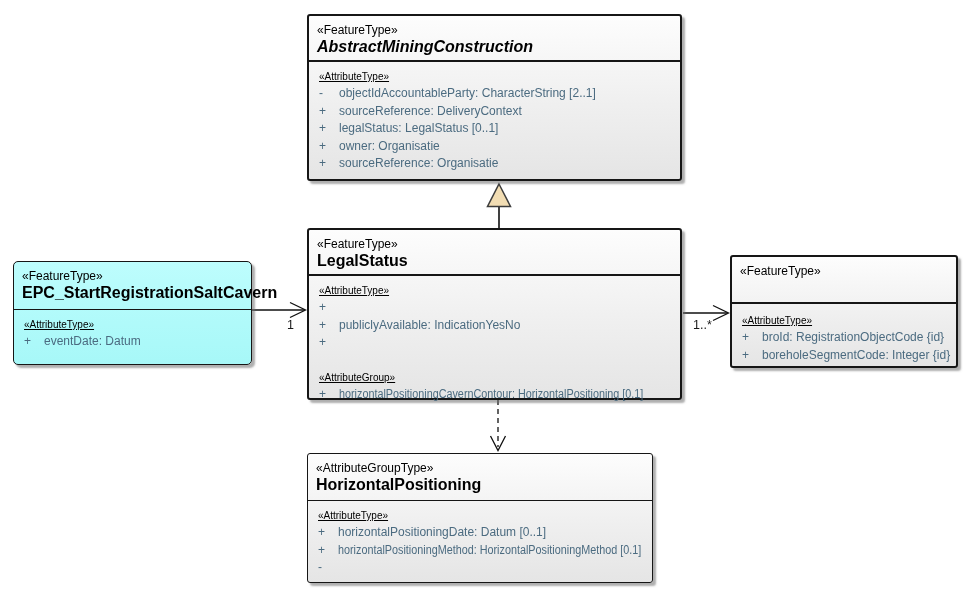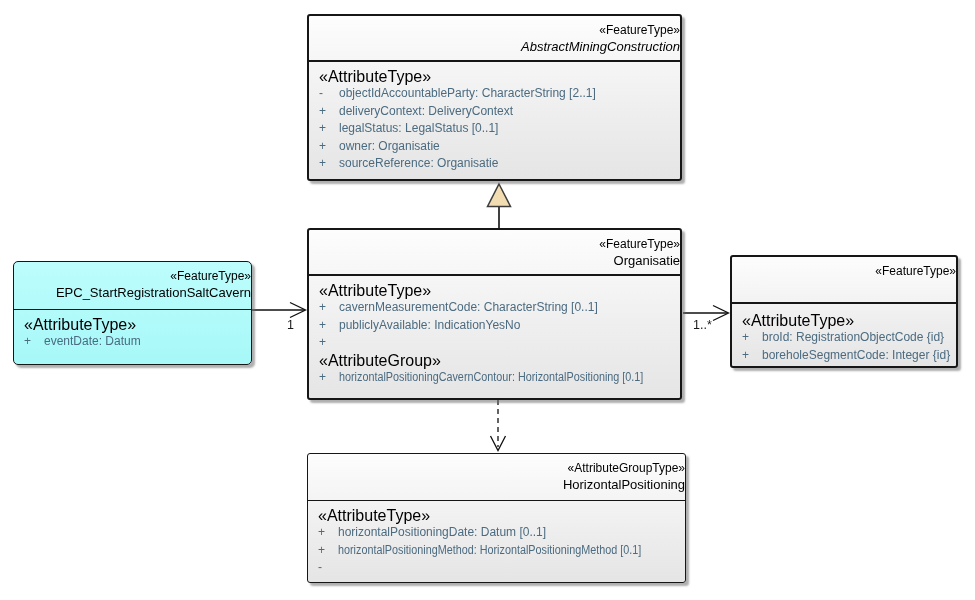--- a/index.html
+++ b/index.html
@@ -10,30 +10,31 @@
   .connector-layer{position:absolute;left:0;top:0;}
   .uml-box{
     position:absolute;box-sizing:border-box;
     background:linear-gradient(180deg,#fdfdfd 0%,#efefef 55%,#e5e5e5 100%);
     border:2px solid #161616;border-radius:3px;
     box-shadow:3px 3px 2px rgba(110,110,110,.55);
   }
   .uml-box.thin{border-width:1.5px;border-radius:5px;}
   .uml-box.cyan{background:linear-gradient(180deg,#bdfdfd 0%,#a7f8f8 100%);}
   .box-header{
-    box-sizing:border-box;height:46px;padding-top:6px;text-align:right;
+    box-sizing:border-box;height:46px;padding-top:6px;text-align:left;
     border-bottom:2px solid #161616;
+    padding-left:8px;
   }
   .thin .box-header{border-bottom-width:1.5px;}
   .stereotype{font-size:12px;line-height:16px;color:#000;}
-  .class-name{font-size:13px;line-height:18px;font-weight:normal;color:#000;}
+  .class-name{font-size:16px;line-height:18px;font-weight:bold;color:#000;}
   .class-name.italic{font-style:italic;}
   .box-attrs{padding:6px 3px 0 8px;}
-  .attr-heading{font-size:16px;line-height:17px;color:#000;padding-left:2px;white-space:nowrap;}
-  .attr-heading.grouped{margin-top:0;}
+  .attr-heading{font-size:10px;line-height:17px;color:#000;padding-left:2px;white-space:nowrap;text-decoration:underline;}
+  .attr-heading.grouped{margin-top:17px;}
   .attr-row{display:flex;height:17.5px;line-height:17.5px;font-size:12px;color:#4b6b80;white-space:nowrap;}
   .vis{flex:0 0 20px;padding-left:2px;}
   .attr-text{}
   .attr-text.squeeze{transform:scaleX(.90);transform-origin:0 50%;}
   .mult{position:absolute;font-size:12.5px;color:#1a1a1a;}
 </style>
 </head>
 <body>
 
 <div class="canvas">
@@ -67,47 +68,46 @@
       <div class="class-name italic">AbstractMiningConstruction</div>
     </div>
     <div class="box-attrs">
       <div class="attr-heading">«AttributeType»</div>
       <div class="attr-row">
           <span class="vis">-</span>
           <span class="attr-text">objectIdAccountableParty: CharacterString [2..1]</span>
         </div>
       <div class="attr-row">
           <span class="vis">+</span>
-          <span class="attr-text">deliveryContext: DeliveryContext</span>
+          <span class="attr-text">sourceReference: DeliveryContext</span>
         </div>
       <div class="attr-row">
           <span class="vis">+</span>
           <span class="attr-text">legalStatus: LegalStatus [0..1]</span>
         </div>
       <div class="attr-row">
           <span class="vis">+</span>
           <span class="attr-text">owner: Organisatie</span>
         </div>
       <div class="attr-row">
           <span class="vis">+</span>
           <span class="attr-text">sourceReference: Organisatie</span>
         </div>
     </div>
   </div>
 
   <div class="uml-box" style="left:307px;top:228px;width:375px;height:172px;">
     <div class="box-header">
       <div class="stereotype">«FeatureType»</div>
-      <div class="class-name">Organisatie</div>
+      <div class="class-name">LegalStatus</div>
     </div>
     <div class="box-attrs">
       <div class="attr-heading">«AttributeType»</div>
       <div class="attr-row">
           <span class="vis">+</span>
-          <span class="attr-text">cavernMeasurementCode: CharacterString [0..1]</span>
         </div>
       <div class="attr-row">
           <span class="vis">+</span>
           <span class="attr-text">publiclyAvailable: IndicationYesNo</span>
         </div>
       <div class="attr-row">
           <span class="vis">+</span>
         </div>
       <div class="attr-heading grouped">«AttributeGroup»</div>
       <div class="attr-row">
@@ -141,21 +141,21 @@
           <span class="vis">+</span>
           <span class="attr-text">broId: RegistrationObjectCode {id}</span>
         </div>
       <div class="attr-row">
           <span class="vis">+</span>
           <span class="attr-text">boreholeSegmentCode: Integer {id}</span>
         </div>
     </div>
   </div>
 
-  <div class="uml-box thin" style="left:307px;top:453px;width:379px;height:130px;border-radius:3px;">
+  <div class="uml-box thin" style="left:307px;top:453px;width:346px;height:130px;border-radius:3px;">
     <div class="box-header" style="height:47px;">
       <div class="stereotype">«AttributeGroupType»</div>
       <div class="class-name">HorizontalPositioning</div>
     </div>
     <div class="box-attrs">
       <div class="attr-heading">«AttributeType»</div>
       <div class="attr-row">
           <span class="vis">+</span>
           <span class="attr-text">horizontalPositioningDate: Datum [0..1]</span>
         </div>

